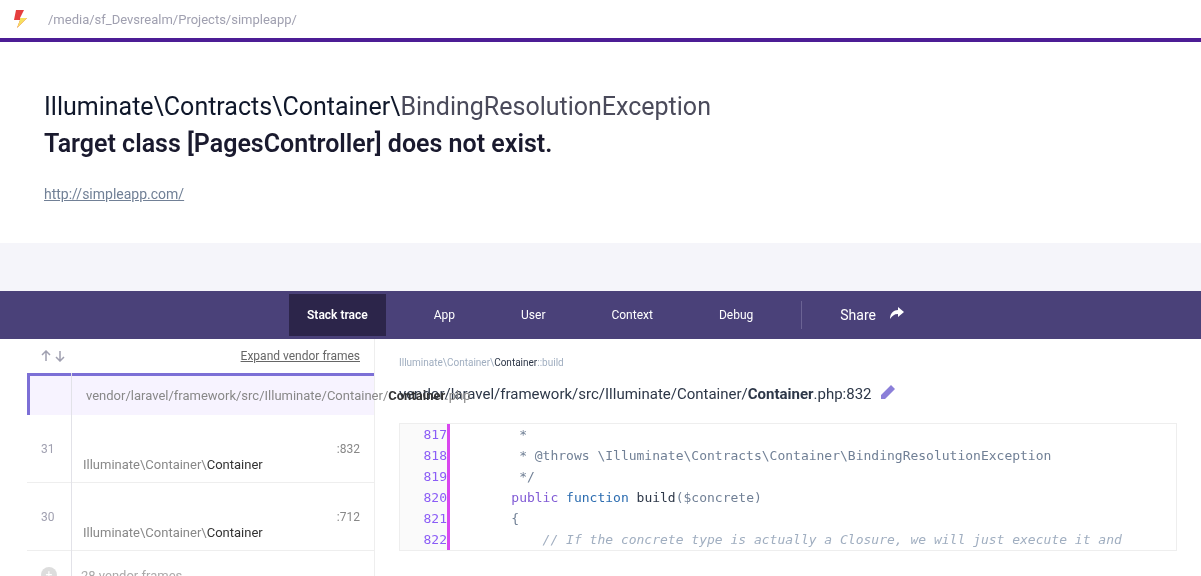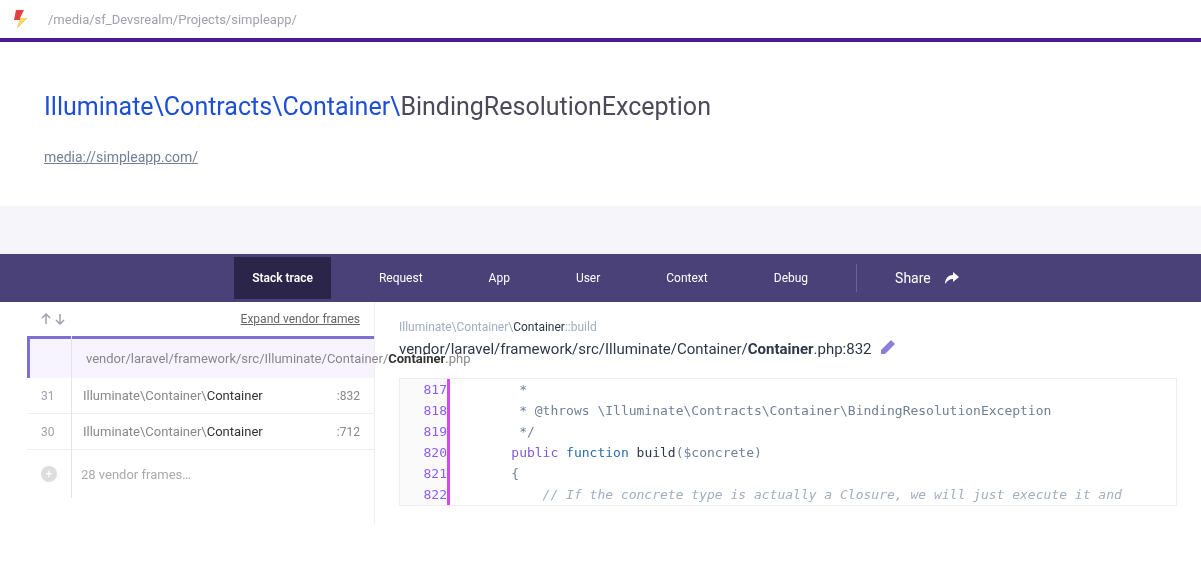--- a/index.html
+++ b/index.html
@@ -1,49 +1,49 @@
 <!DOCTYPE html>
 <html><head>
 <meta charset="utf-8">
 <style>
 * { margin: 0; padding: 0; box-sizing: border-box; }
 body { font-family: -apple-system, BlinkMacSystemFont, "Segoe UI", Roboto, sans-serif; background: #fff; color: #2d3748; width: 1201px; }
 .topbar { display: flex; align-items: center; padding: 10px 14px; border-bottom: 4px solid #4c1d95; }
 .logo { width: 16px; height: 18px; margin-right: 18px; }
 .path { color: #a0a0b0; font-size: 13px; }
 .header { padding: 50px 44px 40px 44px; }
-.exception-ns { color: #1d4ed8; font-size: 25px; font-weight: 400; }
+.exception-ns { color: #0f172a; font-size: 25px; font-weight: 400; }
 .exception-cls { color: #4a4a5a; font-size: 25px; font-weight: 400; }
 .exception-msg { color: #1a1a2e; font-size: 25px; font-weight: 600; margin-top: 8px; }
 .url { display: inline-block; margin-top: 28px; color: #718096; font-size: 14px; text-decoration: underline; }
 .spacer { height: 48px; background: #f5f5fa; }
 .tabbar { background: #4a4179; display: flex; align-items: center; justify-content: center; height: 48px; gap: 30px; }
 .tab { color: #fff; font-size: 12px; padding: 14px 18px; cursor: pointer; }
 .tab.active { background: #2c254a; font-weight: 600; }
 .sep { width: 1px; height: 28px; background: #6b6394; }
-.share { color: #fff; font-size: 14px; display: flex; align-items: center; gap: 14px; cursor: pointer; padding: 0 8px; }
+.share { color: #fff; font-size: 14px; display: flex; align-items: flex-start; gap: 14px; cursor: pointer; padding: 0 8px; }
 .content { display: flex; padding-left: 27px; }
 .frames { width: 348px; border-right: 1px solid #eee; }
 .frames-head { display: flex; align-items: center; justify-content: space-between; padding: 10px 14px; }
 .arrows { color: #a0a0b0; display: flex; gap: 4px; }
 .expand { color: #666; font-size: 12px; text-decoration: underline; cursor: pointer; }
 .selected-frame { background: #f7f3ff; border-left: 3px solid #7c6fd6; border-top: 3px solid #7c6fd6; padding: 12px 12px 12px 56px; font-size: 13px; color: #333; }
 .selected-frame .fn { color: #888; }
 .selected-frame strong { font-weight: 700; }
 .frame-row { display: flex; align-items: center; padding: 10px 14px; font-size: 13px; cursor: pointer; }
 .frame-row.border-top { border-top: 1px solid #eee; }
 .frame-num { width: 30px; color: #a0a0b0; text-align: left; font-size: 12px; }
-.frame-path { flex: 1; color: #888; margin-left: 12px; }
+.frame-path { flex: 1; color: #888; margin-left: 12px; margin-top: 32px; }
 .frame-path .cls { color: #333; }
 .frame-line { color: #888; font-size: 12px; margin-left: 8px; }
 .vendor-row { display: flex; align-items: center; padding: 16px 14px; font-size: 13px; color: #aaa; cursor: pointer; border-top: 1px solid #eee; }
 .plus-icon { width: 16px; height: 16px; border-radius: 50%; background: #ddd; color: #fff; display: flex; align-items: center; justify-content: center; font-size: 12px; margin-right: 24px; }
 .left-track { position:absolute; top:0; bottom:0; left:44px; width:1px; background:#e2e2e8; }
 .code-area { flex: 1; padding: 18px 24px; }
-.code-header { font-size: 12px; margin-bottom: 6px; }
+.code-header { font-size: 10px; margin-bottom: 17px; }
 .code-header .ns { color: #a0aec0; }
 .code-header .cls { color: #2d3748; }
 .code-path { font-size: 15px; color: #2d3748; margin-bottom: 20px; }
 .code-path strong { font-weight: 700; }
 .code-path .ln { color: #2d3748; }
 .pencil { color: #8b7fd9; margin-left: 6px; cursor: pointer; }
 .code-block { border: 1px solid #eee; font-family: Consolas, Monaco, monospace; font-size: 13px; }
 .code-line { display: flex; }
 .gutter { width: 50px; text-align: right; color: #8b5cf6; padding: 3px 0; background: #fafafa; border-right: 3px solid #d946ef; user-select: none; }
 .code-text { padding: 3px 0 3px 30px; white-space: pre; color: #718096; }
@@ -60,28 +60,28 @@
       <path d="M2 0 L10 0 L6 8 L13 8 L3 18 L6 10 L0 10 Z" fill="#e53e3e"></path>
       <path d="M6 8 L13 8 L3 18 L6 10 Z" fill="#f6e05e"></path>
     </svg>
   <span class="path">/media/sf_Devsrealm/Projects/simpleapp/</span>
 </div>
 
 <div class="header">
   <div>
     <span class="exception-ns">Illuminate\Contracts\Container\</span><span class="exception-cls">BindingResolutionException</span>
   </div>
-  <a class="url">media://simpleapp.com/</a>
+  <div class="exception-msg">Target class [PagesController] does not exist.</div>
+  <a class="url">http://simpleapp.com/</a>
 </div>
 
 <div class="spacer"></div>
 
 <div class="tabbar">
   <div class="tab active">Stack trace</div>
-  <div class="tab">Request</div>
   <div class="tab">App</div>
   <div class="tab">User</div>
   <div class="tab">Context</div>
   <div class="tab">Debug</div>
   <div class="sep"></div>
   <div class="share">
     <span>Share</span>
     <svg width="14" height="12" viewBox="0 0 14 12" fill="#fff">
         <path d="M8 0 L14 5 L8 10 L8 7 C4 7 2 9 0 12 C0 6 4 3 8 3 Z"></path>
       </svg>

